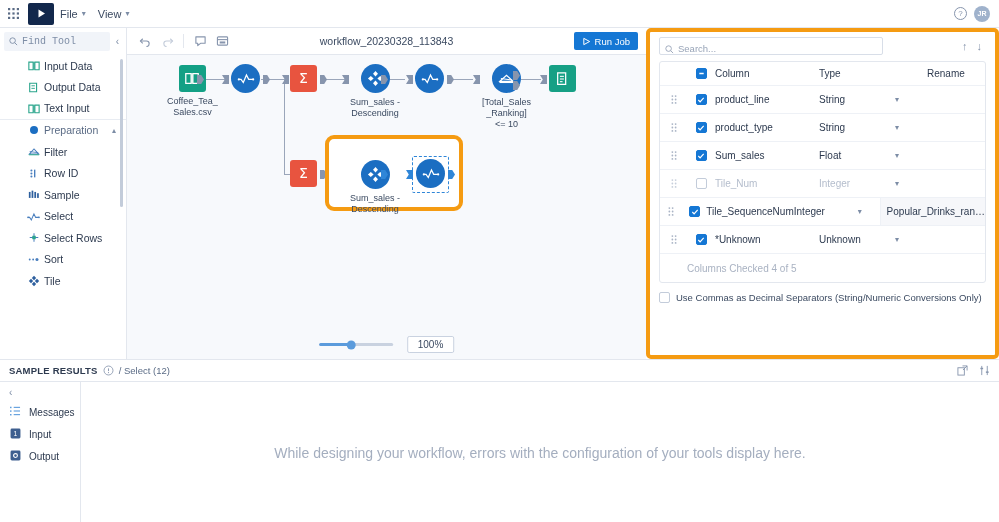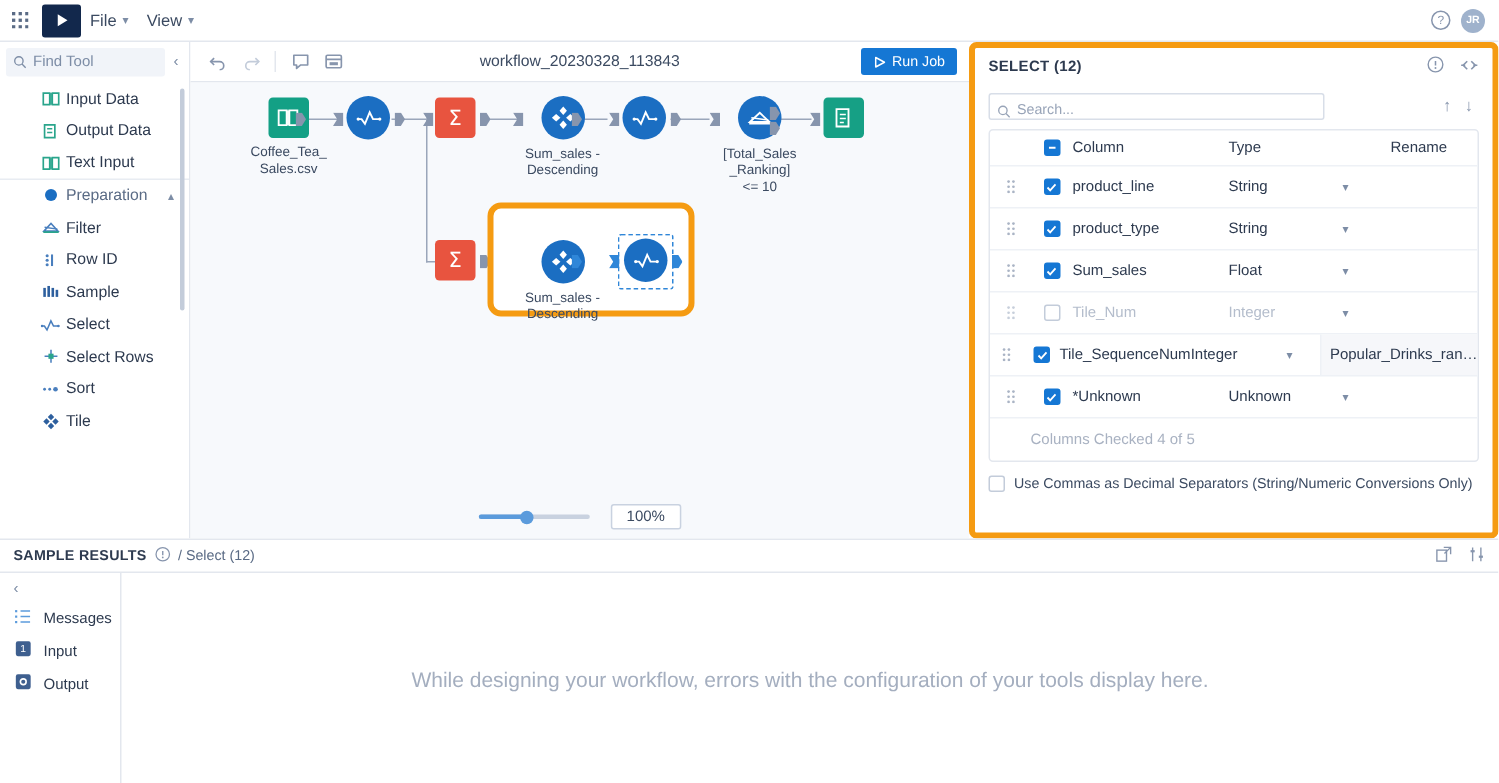--- a/index.html
+++ b/index.html
@@ -55,21 +55,21 @@
     background: #fff; border-right: 1px solid #e3e7ee;
   }
   .findtool-row {
     display: flex; align-items: center; height: 27px; padding: 0 4px; gap: 3px;
   }
   .findtool {
     flex: 1; height: 19px; background: #f1f4f9; border-radius: 2px;
     display: flex; align-items: center; padding: 0 5px; gap: 4px;
     cursor: text;
   }
-  .findtool span.ph { font-size: 10px; color: #7d8da6; }
+  .findtool span.ph { font-size: 10px; color: #7d8da6; font-family: Liberation Mono, monospace; }
   .collapse-left { font-size: 10px; color: #7d8da6; cursor: pointer; padding: 0 3px; }
   .tool-list { position: relative; height: 303px; overflow: hidden; }
   .tool-item {
     display: flex; align-items: center; gap: 4px; height: 21.5px;
     padding-left: 27px; font-size: 10.5px; color: #2d3a4f; cursor: pointer;
   }
   .tool-item.group { color: #5a6b85; }
   .tool-item .tname { white-space: nowrap; }
   .tool-item .chev { margin-left: auto; margin-right: 10px; font-size: 8px; color: #7d8da6; }
   .tool-icon { width: 13px; display: flex; align-items: center; justify-content: center; }
@@ -606,40 +606,20 @@
     <div class="zoomctl">
       <div class="slider-track">
         <div class="slider-fill"></div>
         <div class="slider-knob"></div>
       </div>
       <div class="zoom-box">100%</div>
     </div>
   </div>
 
   <div class="configpanel">
-    <div class="cp-header">
-      <span>SELECT (12)</span>
-      <div class="cp-header-icons">
-        <span>
-          <svg width="12" height="12" viewBox="0 0 13 13">
-              <circle cx="6.5" cy="6.5" r="5.3" fill="none" stroke="#8795ad" stroke-width="1"></circle>
-              <line x1="6.5" y1="4" x2="6.5" y2="7.2" stroke="#8795ad" stroke-width="1.1"></line>
-              <circle cx="6.5" cy="9" r=".7" fill="#8795ad"></circle>
-            </svg>
-        </span>
-        <span>
-          <svg width="13" height="9" viewBox="0 0 14 10">
-              <path d="M5.5 2 L2.5 5 L5.5 8" fill="none" stroke="#8795ad" stroke-width="1.2"></path>
-              <path d="M8.5 2 L11.5 5 L8.5 8" fill="none" stroke="#8795ad" stroke-width="1.2"></path>
-              <line x1="1" y1="5" x2="4" y2="5" stroke="#8795ad" stroke-width="1.2"></line>
-              <line x1="10" y1="5" x2="13" y2="5" stroke="#8795ad" stroke-width="1.2"></line>
-            </svg>
-        </span>
-      </div>
-    </div>
 
     <div class="cp-searchrow">
       <div class="cp-search">
         <svg width="9" height="9" viewBox="0 0 10 10">
           <circle cx="4" cy="4" r="3.1" fill="none" stroke="#98a4b8" stroke-width="1"></circle>
           <line x1="6.3" y1="6.3" x2="9" y2="9" stroke="#98a4b8" stroke-width="1"></line>
         </svg>
         <span>Search...</span>
       </div>
       <div class="sortarrows">

